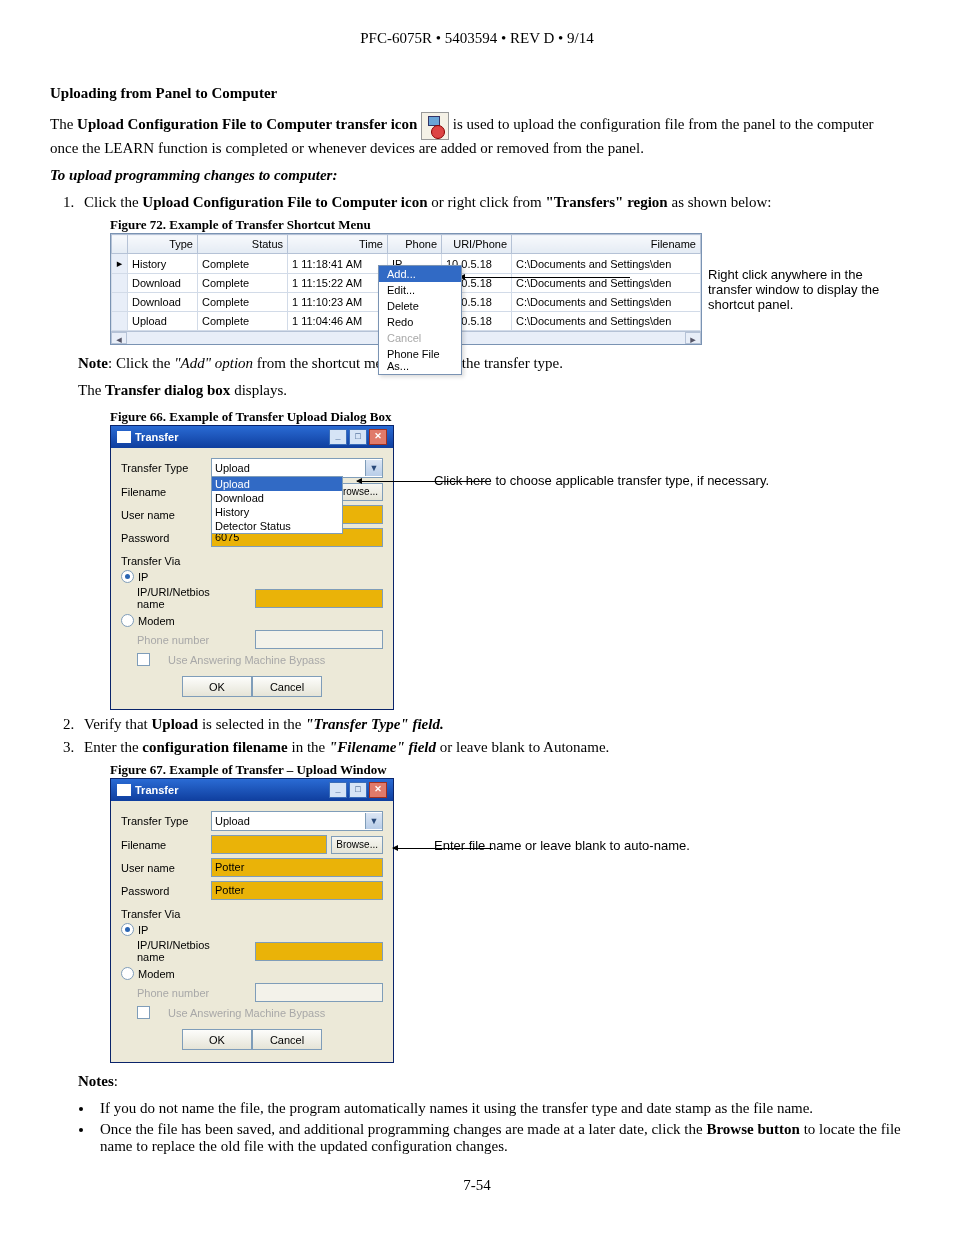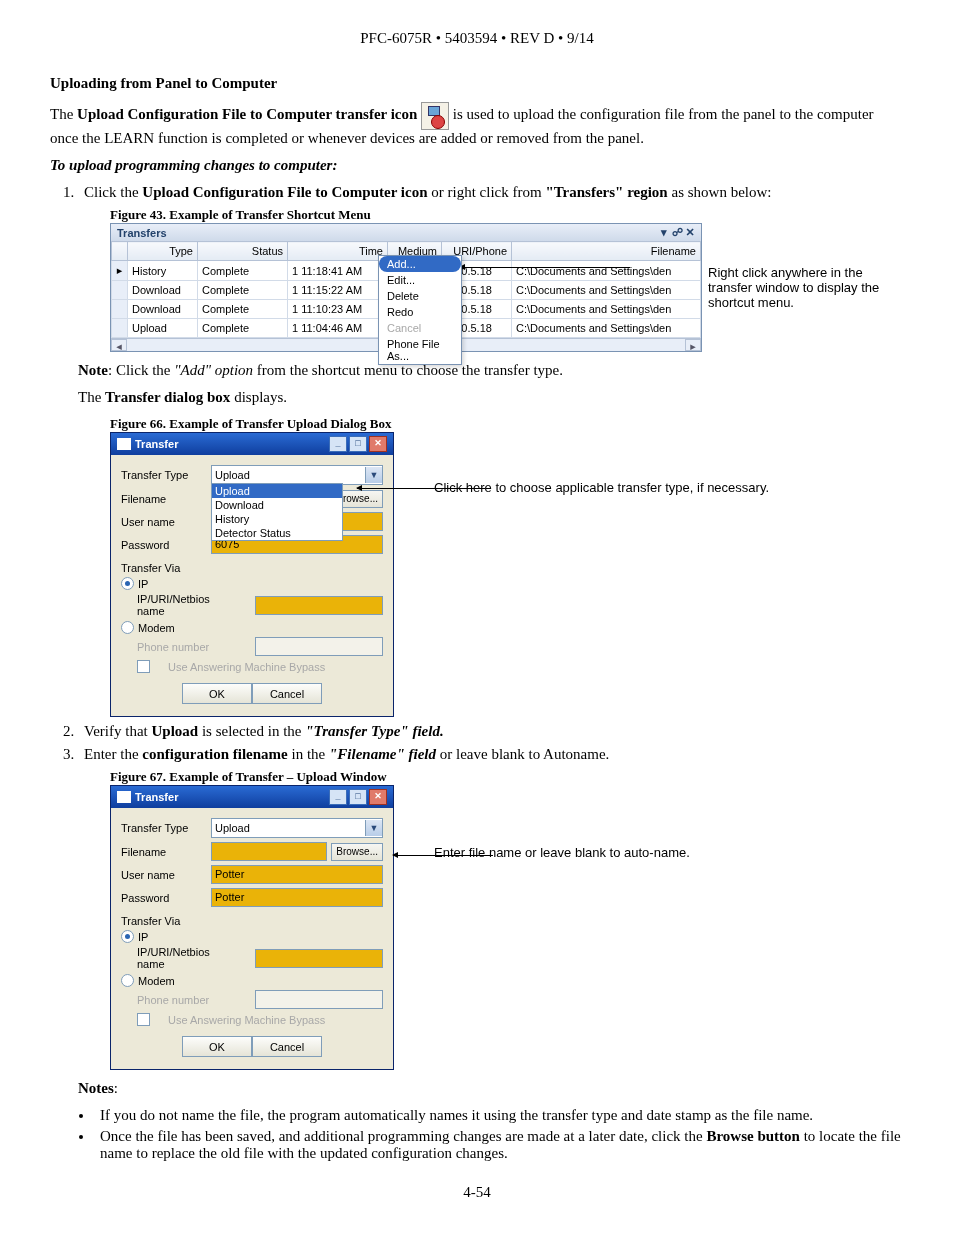--- a/index.html
+++ b/index.html
@@ -6,21 +6,21 @@
     font-family: "Times New Roman", Times, serif;
     font-size: 15px;
     color: #000;
     margin: 0;
     padding: 30px 50px 40px 50px;
     width: 854px;
     background: #fff;
   }
   .header {
     text-align: center;
-    margin-bottom: 28px;
+    margin-bottom: 38px;
   }
   .section-title {
     font-weight: bold;
     margin-bottom: 10px;
   }
   .italic-bold {
     font-style: italic;
     font-weight: bold;
   }
   .para {
@@ -141,21 +141,20 @@
     font-size: 11px;
     z-index: 5;
     box-shadow: 2px 2px 4px rgba(0,0,0,0.15);
   }
   .context-menu .ctx-item {
     padding: 2px 8px;
   }
   .context-menu .ctx-item.hl {
     background: #316ac5;
     color: #fff;
-    border-radius: 8px;
   }
   .context-menu .ctx-item.disabled {
     color: #a8a8a8;
   }
 
   .callout65 {
     font-family: Arial, sans-serif;
     font-size: 13px;
     width: 190px;
   }
@@ -272,49 +271,41 @@
 </div>
 
 <div class="para italic-bold">To upload programming changes to computer:</div>
 
 <ol class="main-list">
   <li>
     <span>Click the </span><b>Upload Configuration File to Computer icon</b><span> or right click from </span><b>"Transfers" region</b><span> as shown below:</span>
   </li>
 </ol>
 
-<div class="fig-caption">Figure 43. Example of Transfer Shortcut Menu</div>
+<div class="fig-caption">Figure 72. Example of Transfer Shortcut Menu</div>
 
 <div class="fig65-wrap">
   <div class="transfers-panel">
-    <div class="transfers-title">
-      <span>Transfers</span>
-      <span class="panel-ctrls">
-        <span>▾</span>
-        <span>☍</span>
-        <span>✕</span>
-      </span>
-    </div>
     <table class="transfers-table">
       <colgroup>
         <col style="width:16px">
           <col style="width:70px">
           <col style="width:90px">
           <col style="width:100px">
           <col style="width:54px">
           <col style="width:70px">
           <col>
       </colgroup>
       <thead>
         <tr>
           <th class="row-marker"></th>
           <th>Type</th>
           <th>Status</th>
           <th>Time</th>
-          <th>Medium</th>
+          <th>Phone</th>
           <th>URI/Phone</th>
           <th>Filename</th>
         </tr>
       </thead>
       <tbody id="transfers-body">
           <tr>
             <td class="row-marker">▸</td>
             <td>History</td>
             <td>Complete</td>
             <td>1 11:18:41 AM</td>
@@ -360,21 +351,21 @@
   <div class="context-menu">
     <div class="ctx-item hl">Add...</div>
     <div class="ctx-item">Edit...</div>
     <div class="ctx-item">Delete</div>
     <div class="ctx-item">Redo</div>
     <div class="ctx-item disabled">Cancel</div>
     <div class="ctx-item">Phone File As...</div>
   </div>
 
   <div class="callout-arrow65"></div>
-  <div class="callout65">Right click anywhere in the transfer window to display the shortcut menu.</div>
+  <div class="callout65">Right click anywhere in the transfer window to display the shortcut panel.</div>
 </div>
 
 <div class="para indent-block">
   <b>Note</b><span>: Click the </span><i>"Add" option</i><span> from the shortcut menu to choose the transfer type.</span>
 </div>
 
 <div class="para indent-block">
   <span>The </span><b>Transfer dialog box</b><span> displays.</span>
 </div>
 
@@ -534,13 +525,13 @@
 <div class="para indent-block">
   <b>Notes</b>:
 </div>
 <ul class="notes-list">
   <li>If you do not name the file, the program automatically names it using the transfer type and date stamp as the file name.</li>
   <li>
     <span>Once the file has been saved, and additional programming changes are made at a later date, click the </span><b>Browse button</b><span> to locate the file name to replace the old file with the updated configuration changes.</span>
   </li>
 </ul>
 
-<div class="page-num">4-54</div>
+<div class="page-num">7-54</div>
 
 </body></html>

